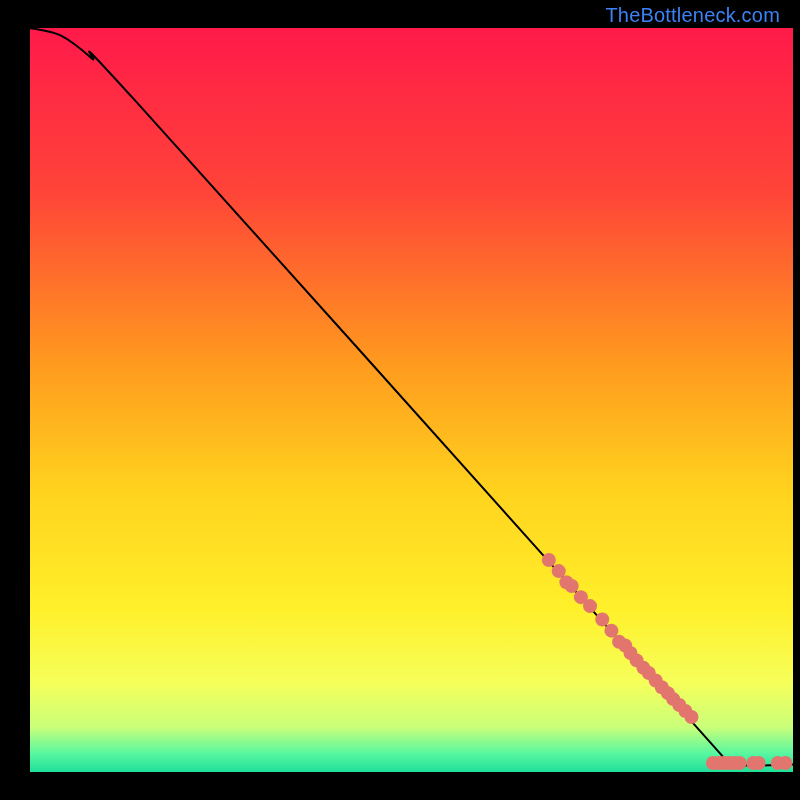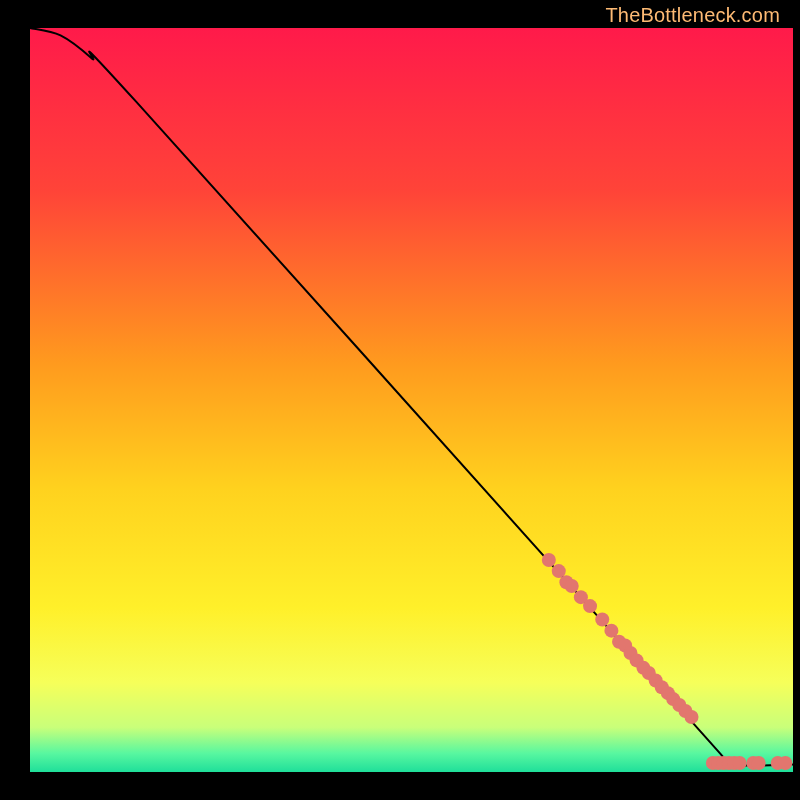--- a/index.html
+++ b/index.html
@@ -13,21 +13,21 @@
   .wrap {
     position: relative;
     width: 800px;
     height: 800px;
     background: #000;
   }
   .attrib {
     position: absolute;
     top: 4px;
     right: 20px;
-    color: #fdba74;
+    color: #3b82f6;
     font-size: 20px;
     letter-spacing: 0.2px;
   }
   svg {
     position: absolute;
     left: 0;
     top: 0;
   }
 </style>
 </head>

